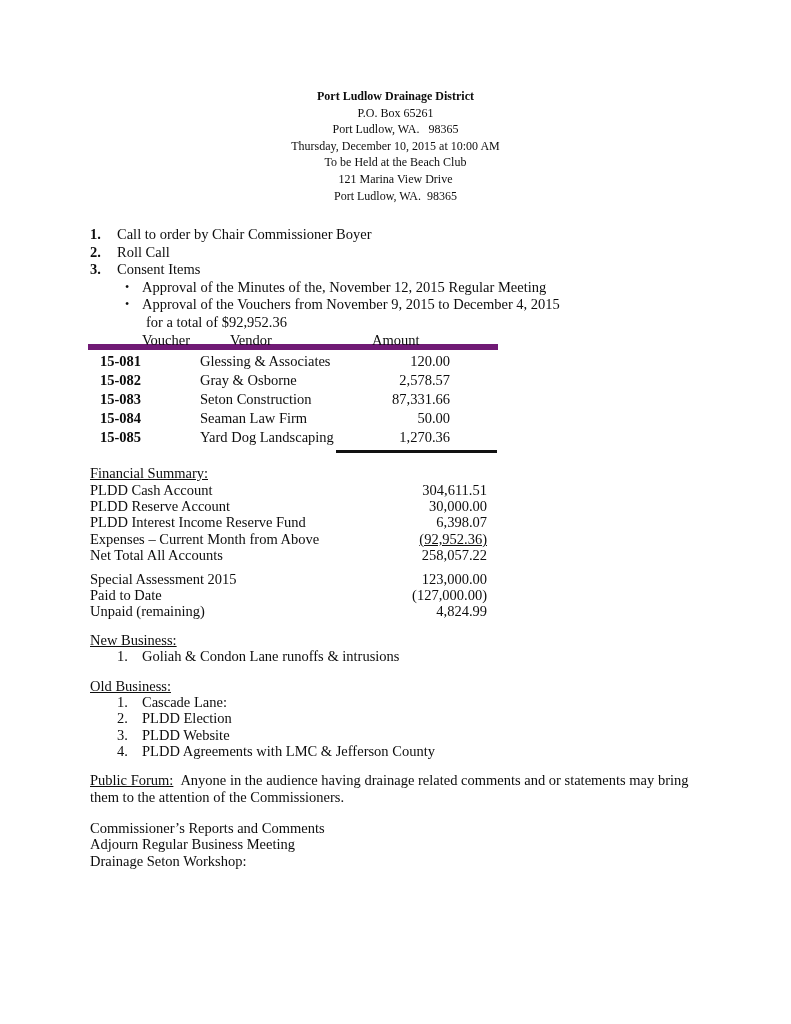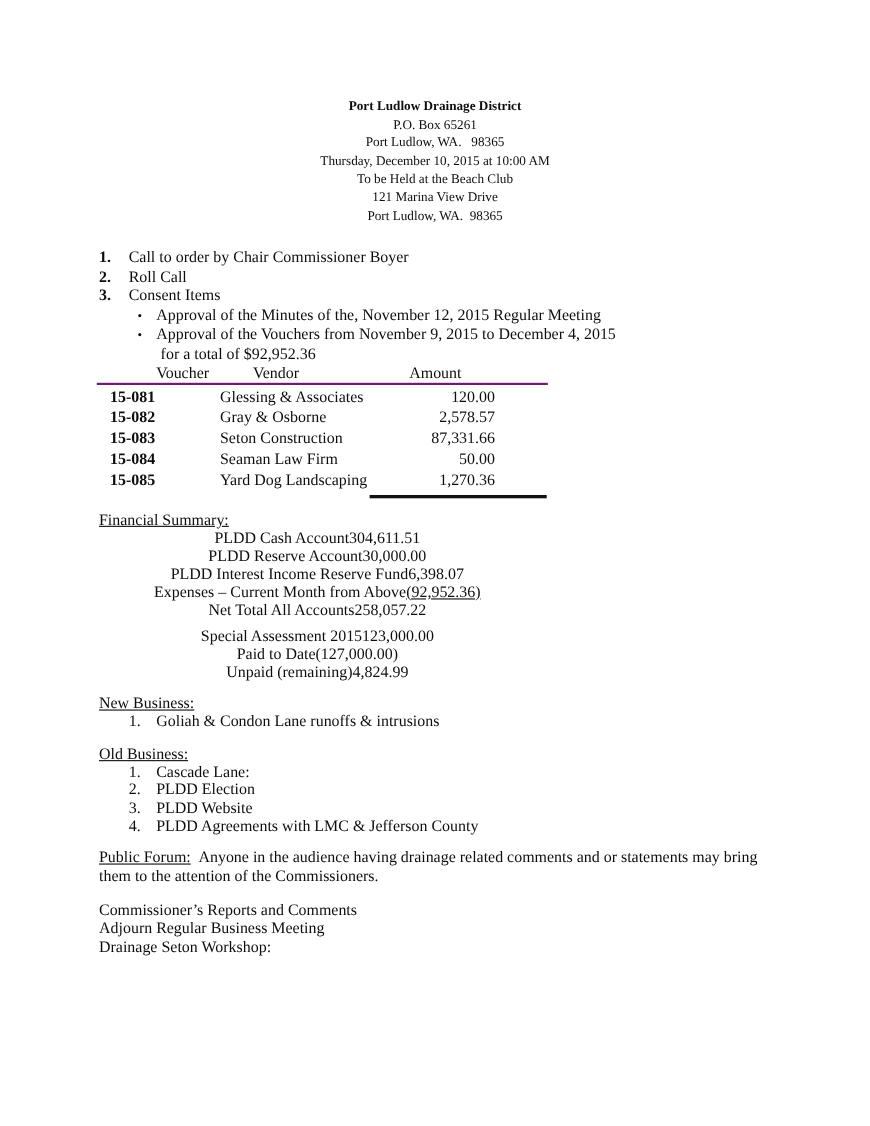--- a/index.html
+++ b/index.html
@@ -24,32 +24,32 @@
   .agenda-item { display:flex; line-height:17.5px; }
   .agenda-item .num { width:27px; font-weight:bold; flex:none; }
 
   
   .bullet-item { display:flex; line-height:17.5px; }
   .bullet-item .glyph { margin-left:35px; width:17px; flex:none; font-size:12px; }
   .cont-line { margin-left:4px; }
 
   
   .vtable { width:410px; margin-left:-2px; margin-top:1px; }
-  .vt-header { position:relative; height:18px; border-bottom:2px solid #701a75; }
+  .vt-header { position:relative; height:18px; border-bottom:6px solid #701a75; }
   .vt-header span { position:absolute; top:0; }
   .vt-h1 { left:54px; } .vt-h2 { left:142px; } .vt-h3 { left:284px; }
   .vt-row { position:relative; height:19.2px; padding-top:2.5px; }
   .vt-row .c1 { position:absolute; left:12px; font-weight:bold; }
   .vt-row .c2 { position:absolute; left:112px; }
   .vt-row .c3 { position:absolute; left:250px; width:112px; text-align:right; }
   .vt-total-rule { margin-top:4px; margin-left:248px; width:161px; border-top:3px solid #111; }
 
   
   .fin { margin-top:12px; line-height:16.4px; }
-  .fin-row { display:flex; justify-content:center; width:397px; }
+  .fin-row { display:flex; justify-content:space-between; width:397px; }
   .fin-row .amt { text-align:right; }
   .gap7 { margin-top:7px; }
 
   
   .section { line-height:16.4px; }
   .mt12 { margin-top:12px; }
   .mt13 { margin-top:13px; }
   .biz-item { display:flex; }
   .biz-item .num { margin-left:27px; width:25px; flex:none; }
 

